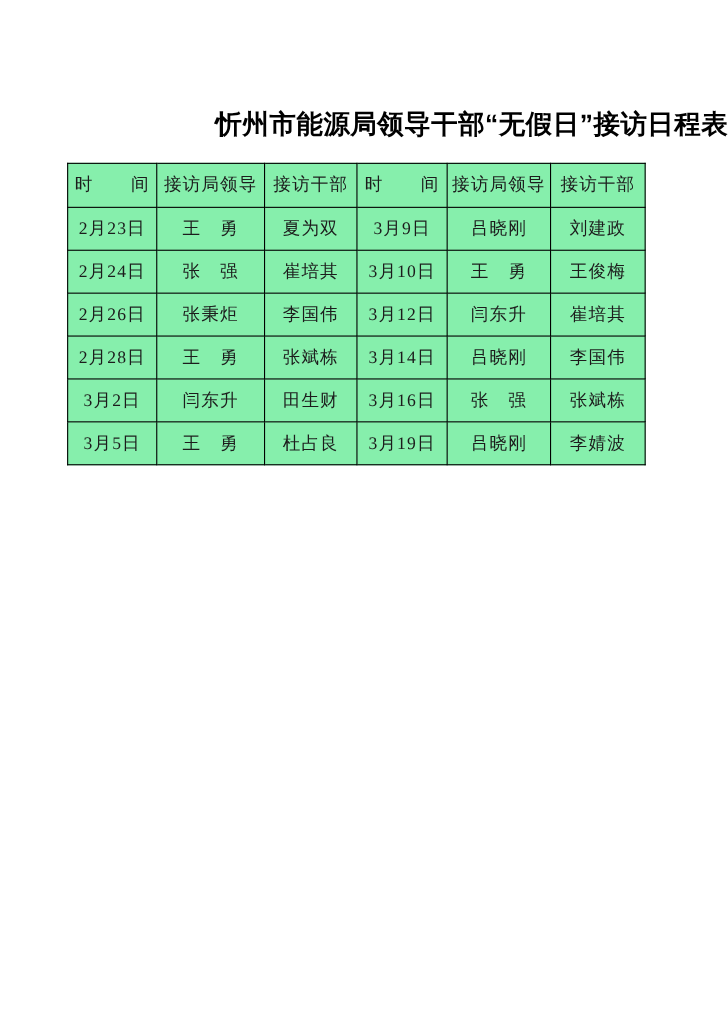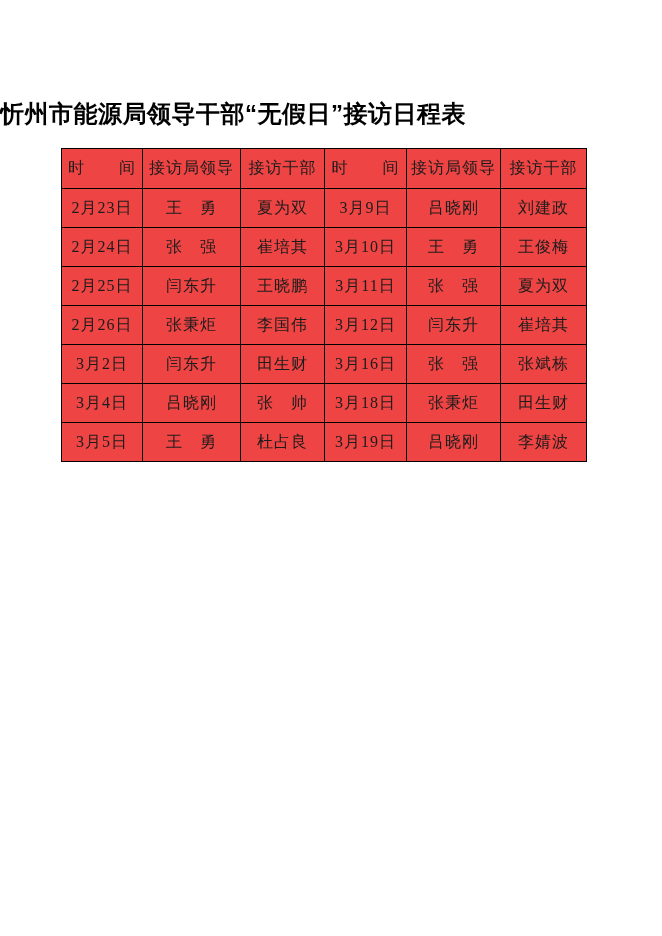--- a/index.html
+++ b/index.html
@@ -14,36 +14,36 @@
     position: relative;
     font-family: "Liberation Serif", "DejaVu Serif", serif;
     color: #1a1a1a;
   }
   .doc-title {
     position: absolute;
     top: 99px;
     left: 0;
     width: 662px;
     margin: 0;
-    text-align: left;
+    text-align: right;
     font-family: "Liberation Sans", "DejaVu Sans", sans-serif;
     font-weight: bold;
     font-size: 24px;
     line-height: 30px;
     color: #000000;
     letter-spacing: 0.5px;
     white-space: nowrap;
   }
   table.schedule {
     position: absolute;
     left: 61px;
     top: 148px;
     border-collapse: collapse;
     table-layout: fixed;
-    background: #ef4444;
+    background: #86efac;
   }
   table.schedule th,
   table.schedule td {
     border: 1px solid #000000;
     text-align: center;
     vertical-align: middle;
     font-size: 16px;
     font-weight: normal;
     letter-spacing: 1px;
     padding: 0;
@@ -97,50 +97,42 @@
         </tr>
         <tr>
           <td>2月24日</td>
           <td>张　强</td>
           <td>崔培其</td>
           <td>3月10日</td>
           <td>王　勇</td>
           <td>王俊梅</td>
         </tr>
         <tr>
-          <td>2月25日</td>
-          <td>闫东升</td>
-          <td>王晓鹏</td>
-          <td>3月11日</td>
-          <td>张　强</td>
-          <td>夏为双</td>
-        </tr>
-        <tr>
           <td>2月26日</td>
           <td>张秉炬</td>
           <td>李国伟</td>
           <td>3月12日</td>
           <td>闫东升</td>
           <td>崔培其</td>
         </tr>
         <tr>
+          <td>2月28日</td>
+          <td>王　勇</td>
+          <td>张斌栋</td>
+          <td>3月14日</td>
+          <td>吕晓刚</td>
+          <td>李国伟</td>
+        </tr>
+        <tr>
           <td>3月2日</td>
           <td>闫东升</td>
           <td>田生财</td>
           <td>3月16日</td>
           <td>张　强</td>
           <td>张斌栋</td>
-        </tr>
-        <tr>
-          <td>3月4日</td>
-          <td>吕晓刚</td>
-          <td>张　帅</td>
-          <td>3月18日</td>
-          <td>张秉炬</td>
-          <td>田生财</td>
         </tr>
         <tr>
           <td>3月5日</td>
           <td>王　勇</td>
           <td>杜占良</td>
           <td>3月19日</td>
           <td>吕晓刚</td>
           <td>李婧波</td>
         </tr>
       </tbody>

